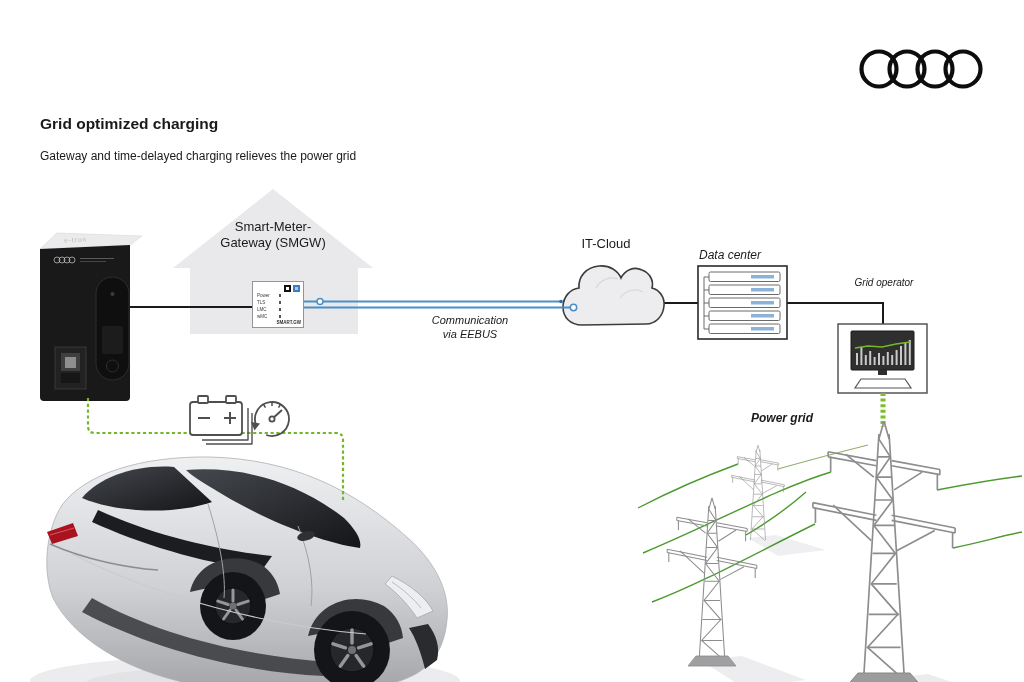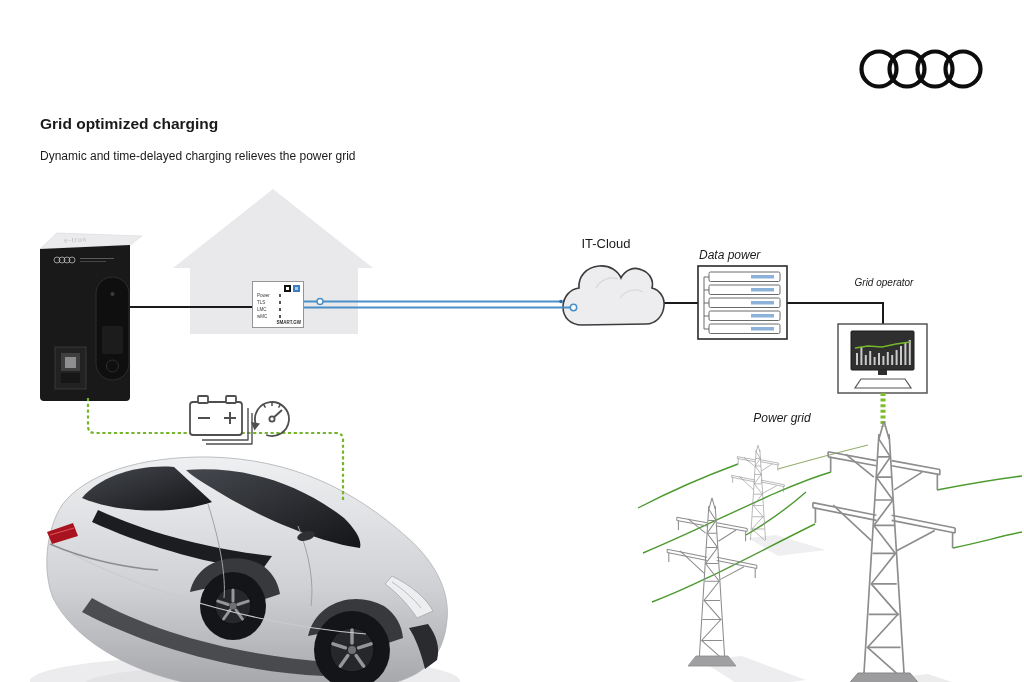--- a/index.html
+++ b/index.html
@@ -8,21 +8,21 @@
   .art{position:absolute;left:0;top:0;z-index:1;}
   .lbl{position:absolute;z-index:3;color:#1a1a1a;}
   .italic{font-style:italic;}
   .center{text-align:center;}
   #title{left:40px;top:79px;font-size:15.5px;font-weight:bold;}
   #subtitle{left:40px;top:113px;font-size:12px;}
   #house-label{left:193px;top:183px;width:160px;font-size:13px;line-height:1.2;}
   #cloud-label{left:563px;top:200px;width:86px;font-size:13px;}
   #dc-label{left:699px;top:212px;font-size:12px;}
   #go-label{left:836px;top:241px;width:96px;font-size:10px;}
-  #pg-label{left:728px;top:375px;width:108px;font-size:12px;}
+  #pg-label{left:728px;top:375px;width:108px;font-size:12px;font-weight:bold;}
   #comm-label{left:398px;top:277px;width:144px;font-size:11px;line-height:1.3;}
   #charge-label{left:352px;top:426px;font-size:11.5px;line-height:1.25;}
   #wallbox-top-label{left:64px;top:200px;font-size:6.5px;color:#b9b9b9;letter-spacing:1px;
       transform:rotate(-3deg);z-index:3;}
   
   #smgw-device{position:absolute;left:252px;top:245px;width:52px;height:47px;background:#fff;
       border:1px solid #949494;z-index:3;box-sizing:border-box;}
   #smgw-device .squares{position:absolute;top:3px;right:3px;display:flex;gap:2px;}
   .sq{width:7px;height:7px;display:flex;align-items:center;justify-content:center;}
   .sq.black{background:#101010;} .sq.blue{background:#3c7cc0;}
@@ -255,31 +255,39 @@
 
   <g fill="none" stroke="#0d0d0d" stroke-width="4.2">
     <circle cx="879" cy="33" r="17.5"></circle>
         <circle cx="907" cy="33" r="17.5"></circle>
     <circle cx="935" cy="33" r="17.5"></circle>
         <circle cx="963" cy="33" r="17.5"></circle>
   </g>
 </svg>
 
 <div class="lbl" id="title">Grid optimized charging</div>
-<div class="lbl" id="subtitle">Dynamic and time-delayed charging relieves the power grid</div>
-
+<div class="lbl" id="subtitle">Gateway and time-delayed charging relieves the power grid</div>
+
+<div class="lbl center" id="house-label">
+  <span>Smart-Meter-</span><br>
+  <span>Gateway (SMGW)</span>
+</div>
 
 <div class="lbl center" id="cloud-label">IT-Cloud</div>
 
-<div class="lbl italic" id="dc-label">Data power</div>
+<div class="lbl italic" id="dc-label">Data center</div>
 
 <div class="lbl italic center" id="go-label">Grid operator</div>
 
 <div class="lbl italic center" id="pg-label">Power grid</div>
 
+<div class="lbl italic center" id="comm-label">
+  <span>Communication</span><br>
+  <span>via EEBUS</span>
+</div>
 
 
 <div class="lbl" id="wallbox-top-label">e-tron</div>
 
 <div id="smgw-device">
   <div class="squares">
     <span class="sq black">
           <span class="inner"></span>
         </span>
     <span class="sq blue">

